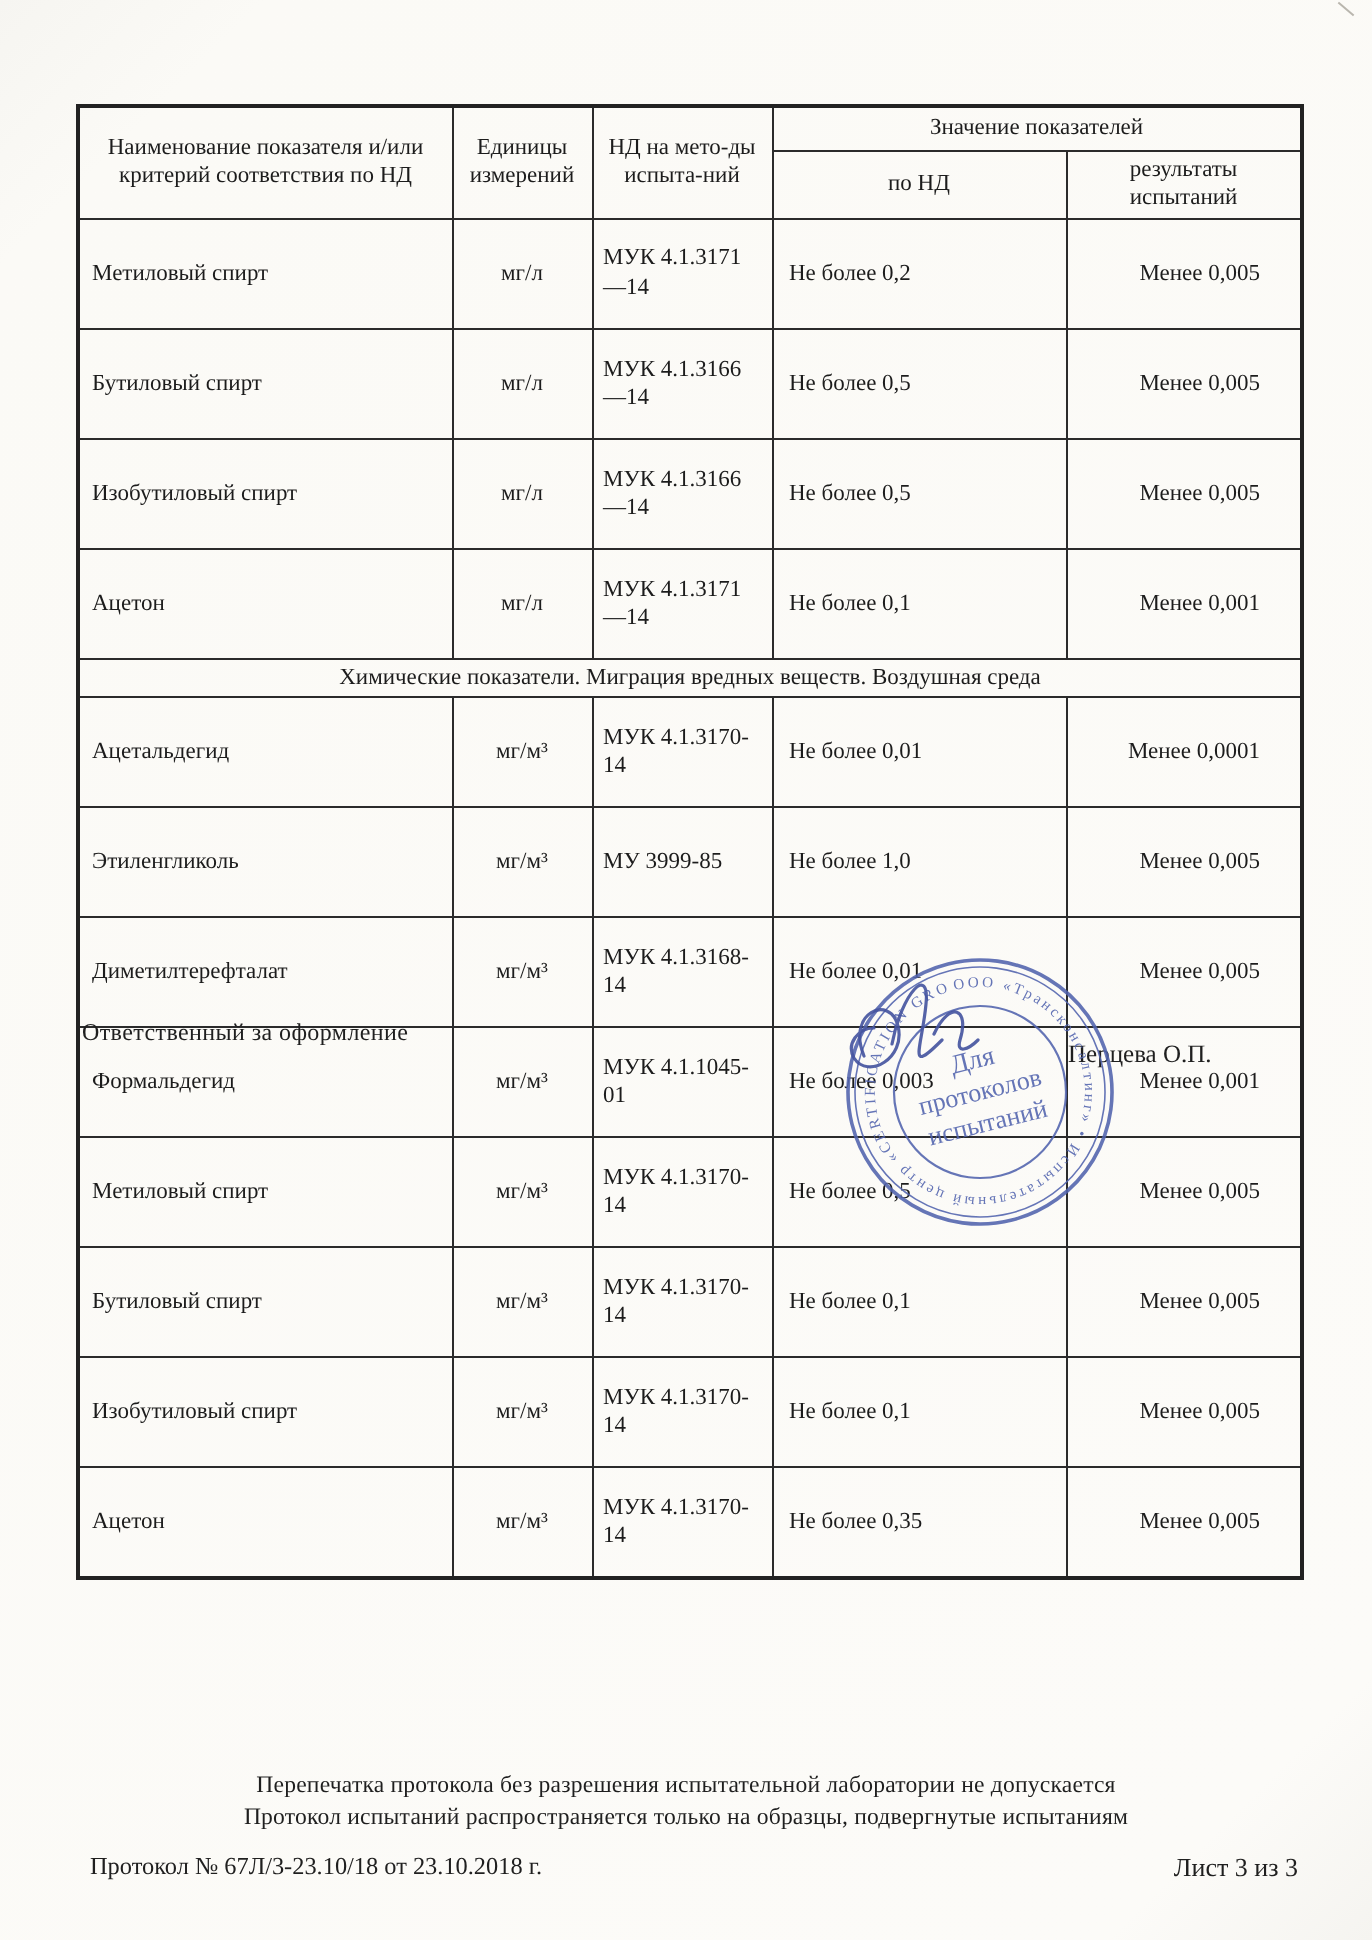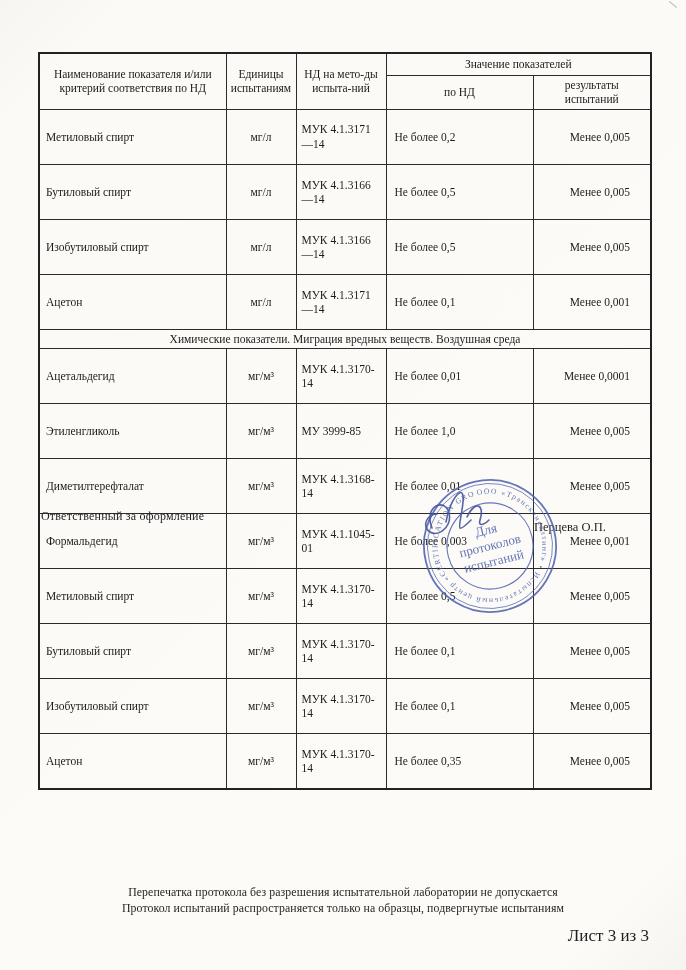--- a/index.html
+++ b/index.html
@@ -84,42 +84,42 @@
   .footer-note.n1 { top: 885px; }
   .footer-note.n2 { top: 901px; }
   .footer-protocol {
     position: absolute;
     left: 45px; top: 926px;
     font-size: 12.2px;
   }
   .footer-sheet {
     position: absolute;
     right: 37px; top: 926px;
-    font-size: 17px;
+    font-size: 13px;
   }
 </style>
 </head>
 <body>
 
 <div class="page">
 
   <div class="scan-artifact"></div>
 
   <table class="protocol">
     <colgroup>
       <col style="width:187px">
       <col style="width:70px">
       <col style="width:90px">
       <col style="width:147px">
       <col style="width:118px">
     </colgroup>
     <thead>
       <tr>
         <th rowspan="2" style="height:56px;">Наименование показателя и/или критерий соответствия по НД</th>
-        <th rowspan="2">Единицы испытаниям</th>
+        <th rowspan="2">Единицы измерений</th>
         <th rowspan="2">НД на мето-ды испыта-ний</th>
         <th colspan="2" style="height:22px;">Значение показателей</th>
       </tr>
       <tr>
         <th style="height:34px;">по НД</th>
         <th>результаты испытаний</th>
       </tr>
     </thead>
     <tbody>
       <tr>
@@ -236,15 +236,16 @@
       <g fill="none" stroke="#44539f" stroke-width="1.6" stroke-linecap="round" opacity="0.9">
         <path d="M 47,58 C 38,36 60,27 64,43 C 68,59 49,70 42,59 C 38,52 44,44 52,44"></path>
         <path d="M 61,52 C 66,26 80,12 78,32 C 76,54 68,68 86,50"></path>
         <path d="M 82,47 C 90,30 100,34 95,50 C 93,57 99,55 104,50"></path>
       </g>
     </svg>
   </div>
 
   <div class="footer-note n2">Протокол испытаний распространяется только на образцы, подвергнутые испытаниям</div>
   <div class="footer-note n1">Перепечатка протокола без разрешения испытательной лаборатории не допускается</div>
+  <div class="footer-protocol">Протокол № 67Л/3-23.10/18 от 23.10.2018 г.</div>
   <div class="footer-sheet">Лист 3 из 3</div>
 
 </div>
 
 </body></html>

